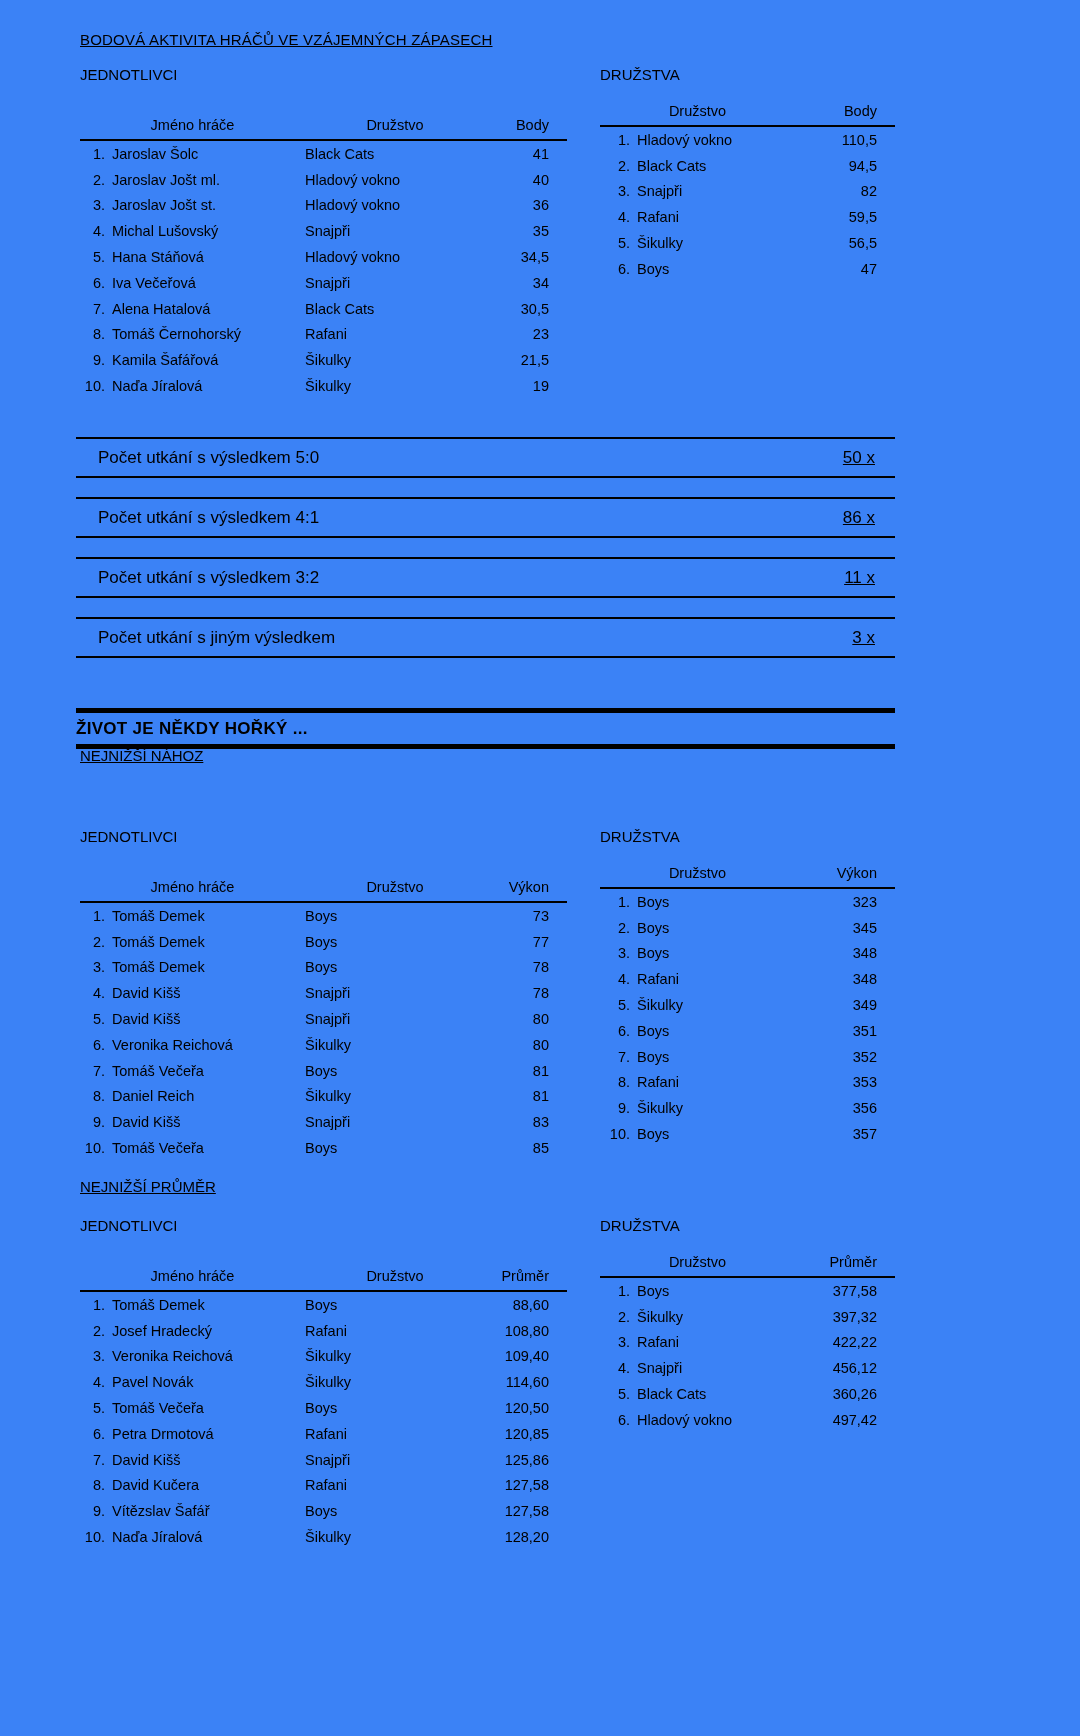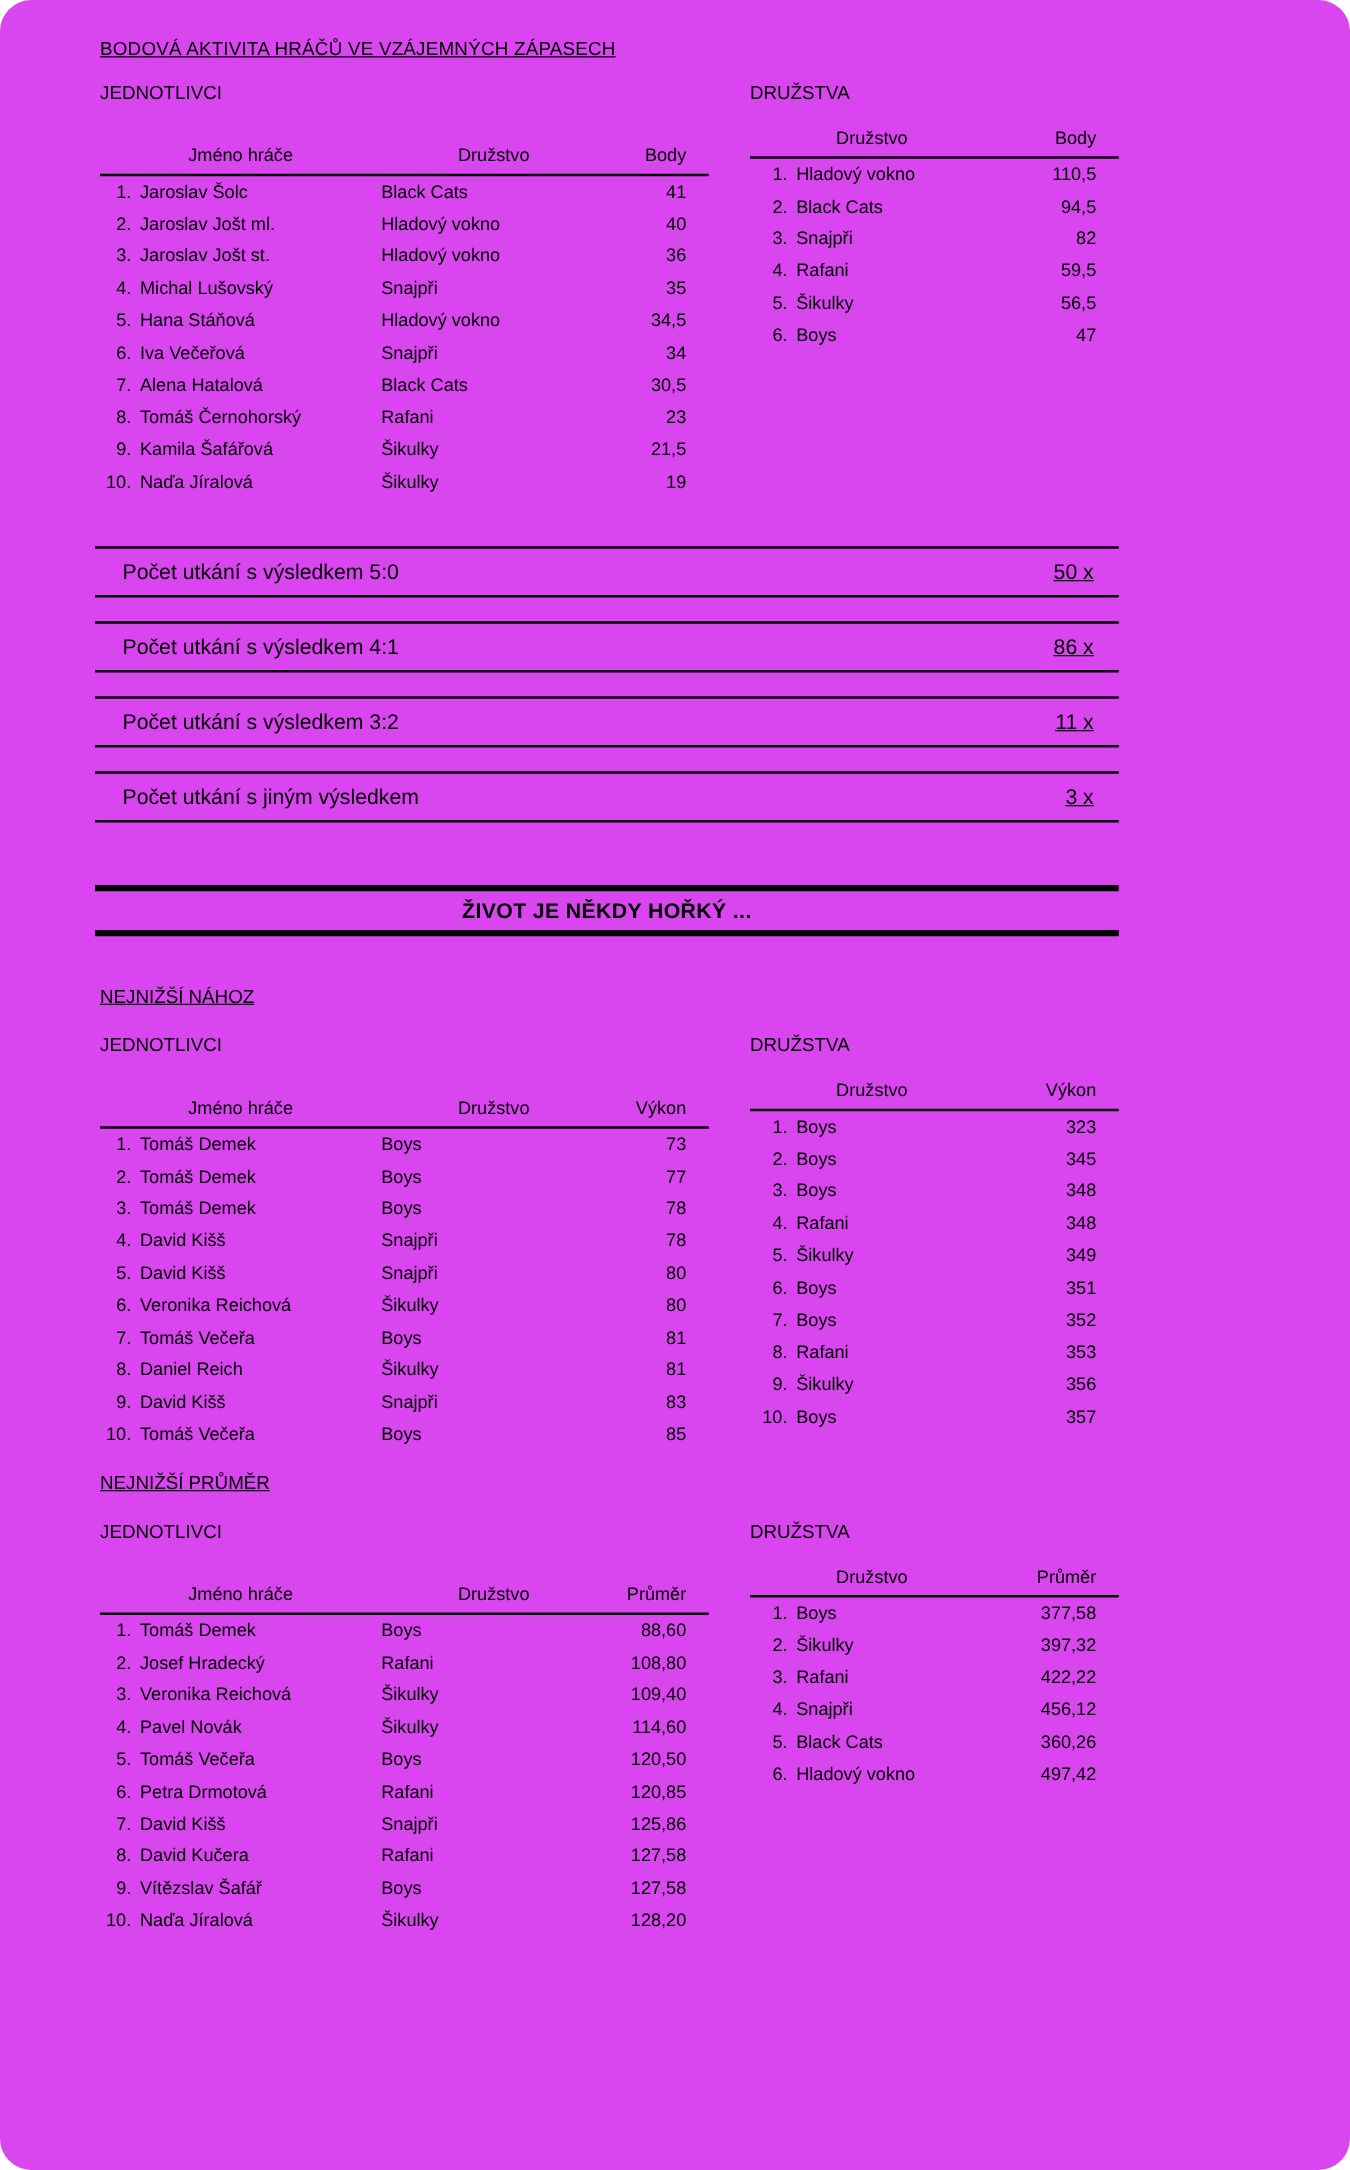--- a/index.html
+++ b/index.html
@@ -1,18 +1,18 @@
 <!DOCTYPE html>
 <html><head>
 <meta charset="utf-8">
 <style>
   * { box-sizing: border-box; }
   html, body { margin: 0; padding: 0; background: #ffffff; }
   body { font-family: "Liberation Sans", "DejaVu Sans", sans-serif; color: #000; }
-  .page { position: relative; width: 1080px; height: 1736px; background: #d946ef; overflow: hidden; border-radius: 25px; }
+  .page { position: relative; width: 1080px; height: 1736px; background: #3b82f6; overflow: hidden; }
 
   .doc-title {
     position: absolute; left: 80px; top: 31px;
     font-size: 15px; font-weight: normal; text-decoration: underline;
     letter-spacing: 0.2px; white-space: nowrap;
   }
 
   .tables-row { position: absolute; left: 80px; width: 815px; display: flex; align-items: flex-start; }
   .row-1 { top: 66px; }
   .row-2 { top: 828px; }
@@ -45,29 +45,29 @@
     border-top: 2px solid #000; border-bottom: 2px solid #000;
     height: 41px; margin-bottom: 19px;
     display: flex; align-items: center; justify-content: space-between;
     font-size: 17px; padding: 0 20px 0 22px;
   }
   .sbox .sval { white-space: nowrap; text-decoration: underline; }
 
   .banner {
     position: absolute; left: 76px; top: 708px; width: 819px;
     border-top: 5px solid #000; border-bottom: 5px solid #000;
-    height: 41px; display: flex; align-items: center; justify-content: center;
+    height: 41px; display: flex; align-items: center; 
     font-weight: bold; font-size: 17px; letter-spacing: 0.3px;
   }
 
   .sec-head {
     position: absolute; left: 80px;
     font-size: 15px; font-weight: normal; text-decoration: underline; white-space: nowrap;
   }
-  .sh-2 { top: 789px; }
+  .sh-2 { top: 747px; }
   .sh-3 { top: 1178px; }
 </style>
 </head>
 <body>
 
 <div class="page">
 
   <div class="doc-title">BODOVÁ AKTIVITA HRÁČŮ VE VZÁJEMNÝCH ZÁPASECH</div>
 
   <div class="tables-row row-1">

